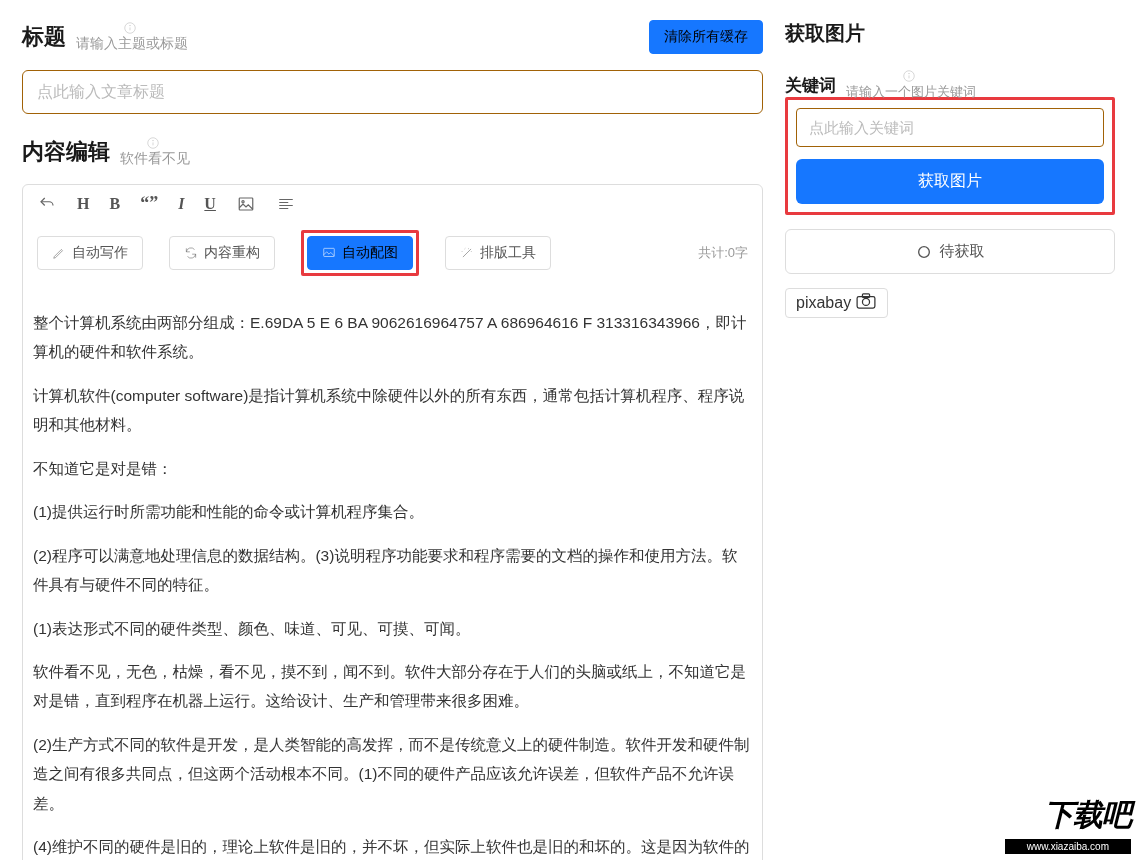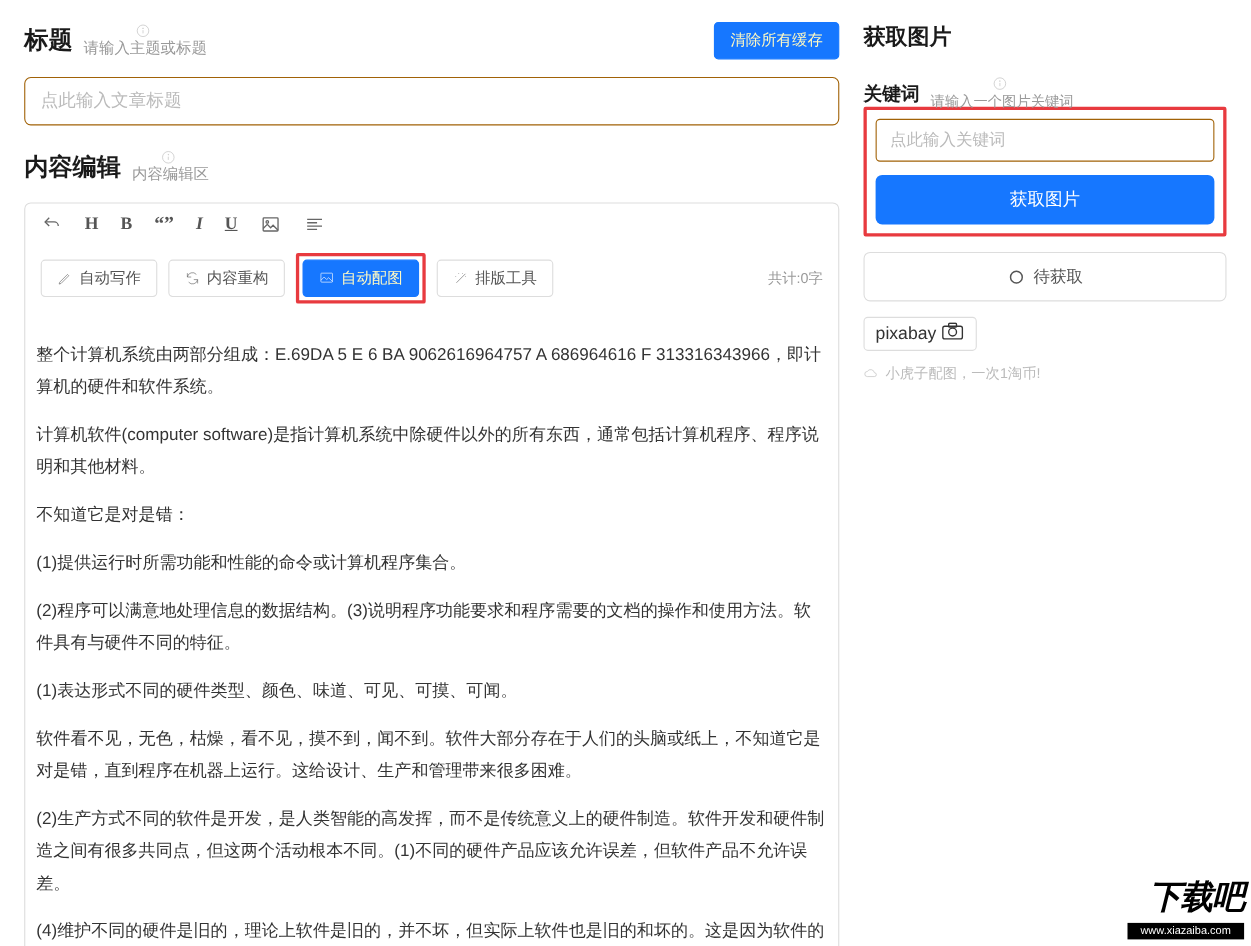--- a/index.html
+++ b/index.html
@@ -9,36 +9,36 @@
 .right-panel { width: 330px; }
 
 .section-header { display: flex; align-items: center; margin-bottom: 16px; }
 .section-title { font-size: 22px; font-weight: 600; color: #1a1a1a; }
 .section-hint { display: flex; align-items: center; margin-left: 10px; color: #999; font-size: 14px; flex-direction: column; }
 .section-hint svg { width: 14px; height: 14px; margin-right: 4px; stroke: #bbb; fill: none; }
 .spacer { flex: 1; }
 
 .btn { display: inline-flex; align-items: center; border: 1px solid #ddd; background: #fff; border-radius: 4px; padding: 7px 14px; font-size: 14px; color: #555; cursor: pointer; }
 .btn svg { width: 14px; height: 14px; margin-right: 6px; stroke: #666; fill: none; }
-.btn-primary { background: #1677ff; color: #fef9c3; border-color: #1677ff; text-align: center; }
+.btn-primary { background: #1677ff; color: #000000; border-color: #1677ff; text-align: center; }
 .btn-primary svg { stroke: #fff; }
 .btn-primary-lg { background: #1677ff; color: #fff; border: none; border-radius: 6px; padding: 12px 0; font-size: 16px; width: 100%; text-align: center; cursor: pointer; display: flex; justify-content: center; }
 
 .text-input { width: 100%; border: 1px solid #a16207; border-radius: 6px; padding: 12px 14px; font-size: 16px; background: #fff; color: #333; }
 .text-input::placeholder { color: #bbb; }
 
 .content-title-row { margin-top: 22px; }
 
 .editor-box { border: 1px solid #ddd; border-radius: 6px; margin-top: 14px; background: #fff; }
 .toolbar-row1 { padding: 8px 14px; border-bottom: none; display: flex; align-items: center; gap: 20px; }
 .tb-icon { width: 20px; height: 20px; display: flex; align-items: center; justify-content: center; color: #666; cursor: pointer; }
 .tb-icon svg { width: 18px; height: 18px; stroke: #666; fill: none; stroke-width: 1.6; }
 .tb-text { font-family: Georgia, serif; font-size: 16px; font-weight: 600; color: #555; cursor: pointer; }
 
-.toolbar-row2 { padding: 8px 14px 14px 14px; display: flex; align-items: center; gap: 10px; }
+.toolbar-row2 { padding: 8px 14px 14px 14px; display: flex; align-items: center; gap: 26px; }
 .toolbar-row2 .btn { padding: 7px 14px; font-size: 14px; }
 
 .highlight-box { border: 3px solid #e83a3f; padding: 3px; border-radius: 2px; }
 
 .word-count { margin-left: auto; font-size: 13px; color: #999; }
 
 .editor-content { padding: 18px 10px 20px 10px; font-size: 15.5px; line-height: 1.9; color: #333; }
 .editor-content p { margin-bottom: 14px; }
 
 .right-section-title { font-size: 20px; font-weight: 600; color: #1a1a1a; margin-bottom: 22px; }
@@ -56,21 +56,21 @@
 .pixabay-badge .cam { margin-left: 4px; }
 
 .credit-line { font-size: 14px; color: #333; margin-bottom: 16px; }
 .credit-line a { color: #1677ff; text-decoration: underline; }
 
 .footer-hint { font-size: 13px; color: #bbb; display: flex; align-items: center; gap: 6px; }
 .footer-hint svg { width: 14px; height: 14px; stroke: #bbb; fill: none; }
 
 .watermark { position: absolute; right: 6px; bottom: 6px; text-align: right; }
 .wm-big { font-size: 30px; font-weight: 900; font-style: italic; color: #000; letter-spacing: -1px; }
-.wm-small { background: #000; color: #fff; font-size: 10px; padding: 2px 12px; display: inline-block; }
+.wm-small { background: #000; color: #fff; font-size: 10px; padding: 2px 22px; display: inline-block; }
 </style>
 </head>
 <body>
 
 <div class="main-container">
   <div class="left-panel">
 
     <div class="section-header">
       <span class="section-title">标题</span>
       <span class="section-hint">
@@ -90,21 +90,21 @@
     <input class="text-input" placeholder="点此输入文章标题" style="">
 
     <div class="section-header content-title-row">
       <span class="section-title">内容编辑</span>
       <span class="section-hint">
         <svg viewBox="0 0 24 24">
             <circle cx="12" cy="12" r="9"></circle>
             <circle cx="12" cy="8" r="0.5" fill="#bbb"></circle>
             <path d="M12 11v5"></path>
           </svg>
-        <span>内容编辑区</span>
+        <span>软件看不见</span>
       </span>
     </div>
 
     <div class="editor-box">
       <div class="toolbar-row1">
         <span class="tb-icon">
             <svg viewBox="0 0 24 24">
               <path d="M9 14l-5-5 5-5"></path>
               <path d="M4 9h11a5 5 0 015 5v0"></path>
             </svg>
@@ -211,25 +211,19 @@
       <span class="cam">
         <svg width="22" height="16" viewBox="0 0 24 18">
             <rect x="2" y="4" width="20" height="13" rx="2" fill="none" stroke="#333" stroke-width="1.4"></rect>
             <circle cx="12" cy="10" r="4" fill="none" stroke="#333" stroke-width="1.4"></circle>
             <rect x="8" y="1" width="8" height="4" rx="1" fill="none" stroke="#333" stroke-width="1.4"></rect>
           </svg>
       </span>
     </div>
 
 
-    <div class="footer-hint">
-      <svg viewBox="0 0 24 24">
-          <path d="M6 16a4 4 0 010-8 6 6 0 0111 2 3 3 0 010 6H6z"></path>
-        </svg>
-      <span>小虎子配图，一次1淘币!</span>
-    </div>
   </div>
 </div>
 
 <div class="watermark">
   <div class="wm-big">下载吧</div>
   <div class="wm-small">www.xiazaiba.com</div>
 </div>
 
 </body></html>

